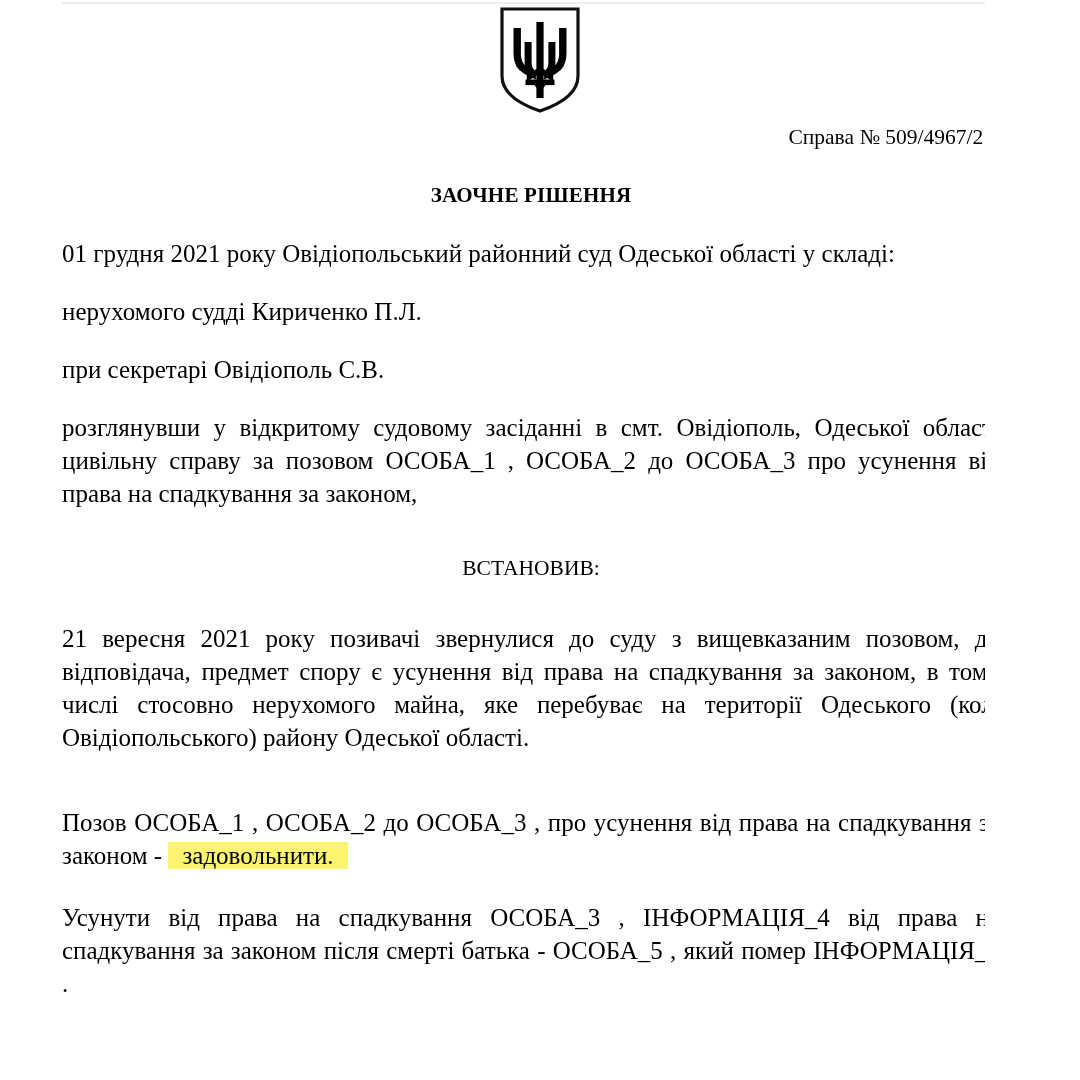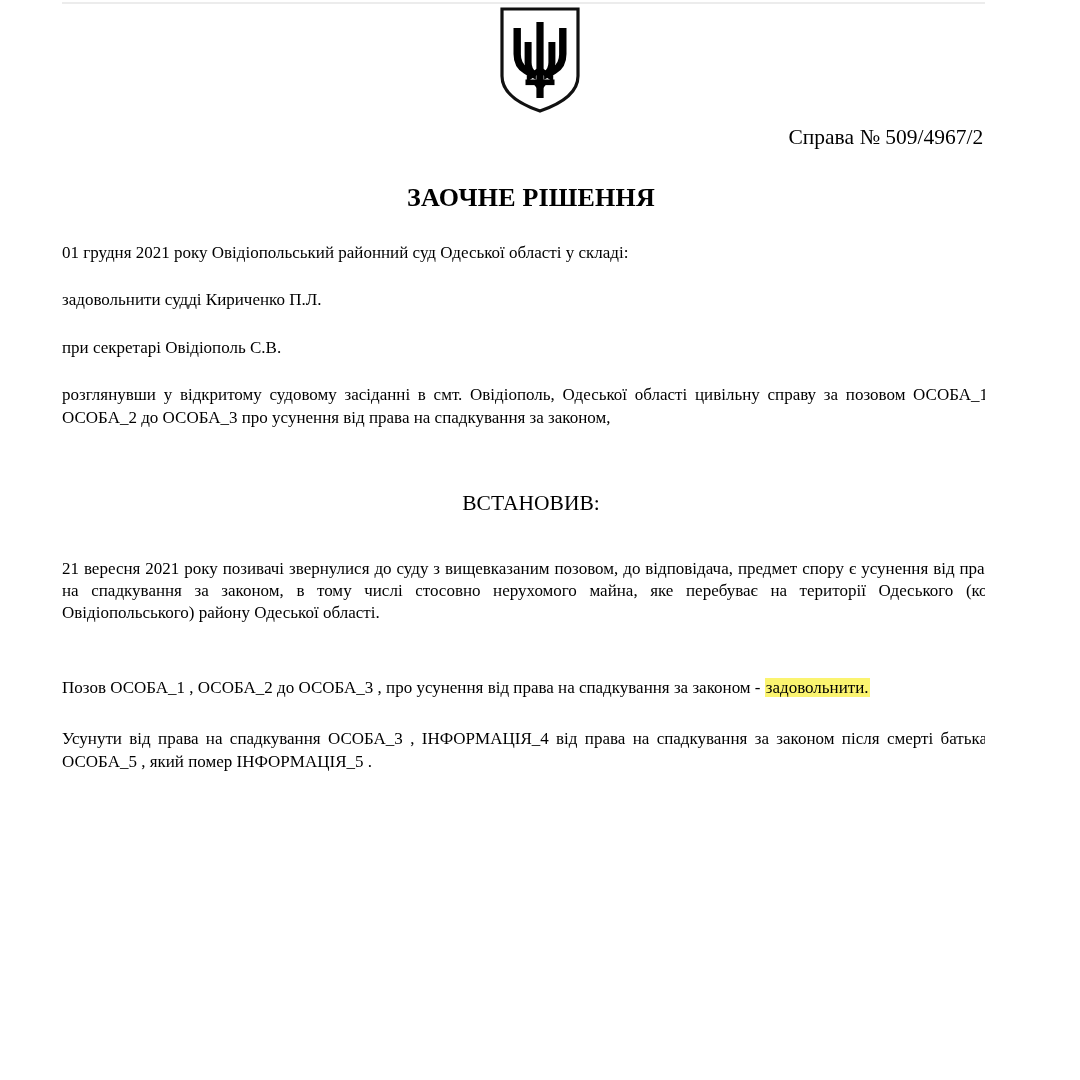--- a/index.html
+++ b/index.html
@@ -53,58 +53,58 @@
     text-align: right;
     font-size: 21.5px;
     line-height: 1.3;
     margin: 0 6px 0 0;
     padding-top: 0;
   }
 
   .doc-title {
     text-align: center;
     font-weight: bold;
-    font-size: 26px;
+    font-size: 21px;
     letter-spacing: 0.2px;
     margin: 0;
     padding: 0;
   }
   .title-1 { margin-top: 31px; }
   .title-2 { margin-top: 26px; }
 
   .para {
-    font-size: 17px;
+    font-size: 25px;
     line-height: 1.32;
     margin: 0;
     padding: 0;
     text-align: left;
   }
   .para.justify {
     text-align: justify;
     text-align-last: left;
   }
   .gap-lg { margin-top: 29px; }
   .gap-md { margin-top: 25px; }
 
   .section-head {
     text-align: center;
     font-size: 21.5px;
     line-height: 1.32;
     margin: 0;
     padding: 0;
   }
-  .head-vstanovyv { margin-top: 60px; }
+  .head-vstanovyv { margin-top: 44px; }
   .head-vyrishyv { margin-top: 59px; }
 
   .after-vstanovyv { margin-top: 40px; }
   .after-vyrishyv { margin-top: 52px; }
 
   .hl {
     background-color: #fbf470;
-    padding: 0 1px;
+    padding: 0 14px;
   }
   .nbsp-pad { white-space: pre; }
 </style>
 </head>
 <body>
 
 <div class="page">
 
   <div class="page-top-rule"></div>
 
@@ -131,21 +131,21 @@
   <div class="content">
     <div class="spacer-emblem"></div>
 
     <p class="case-number">Справа № 509/4967/21</p>
 
     <p class="doc-title title-1">ЗАОЧНЕ РІШЕННЯ</p>
 
 
     <p class="para gap-lg">01 грудня 2021 року Овідіопольський районний суд Одеської області у складі:</p>
 
-    <p class="para gap-md">задовольнити судді Кириченко П.Л.</p>
+    <p class="para gap-md">нерухомого судді Кириченко П.Л.</p>
 
     <p class="para gap-md">при секретарі Овідіополь С.В.</p>
 
     <p class="para justify gap-md">розглянувши у відкритому судовому засіданні в смт. Овідіополь, Одеської області цивільну справу за позовом ОСОБА_1 , ОСОБА_2 до ОСОБА_3 про усунення від права на спадкування за законом,</p>
 
 
     <p class="section-head head-vstanovyv">ВСТАНОВИВ:</p>
 
     <p class="para justify after-vstanovyv">21 вересня 2021 року позивачі звернулися до суду з вищевказаним позовом, до відповідача, предмет спору є усунення від права на спадкування за законом, в тому числі стосовно нерухомого майна, яке перебуває на території Одеського (кол. Овідіопольського) району Одеської області.</p>
 

